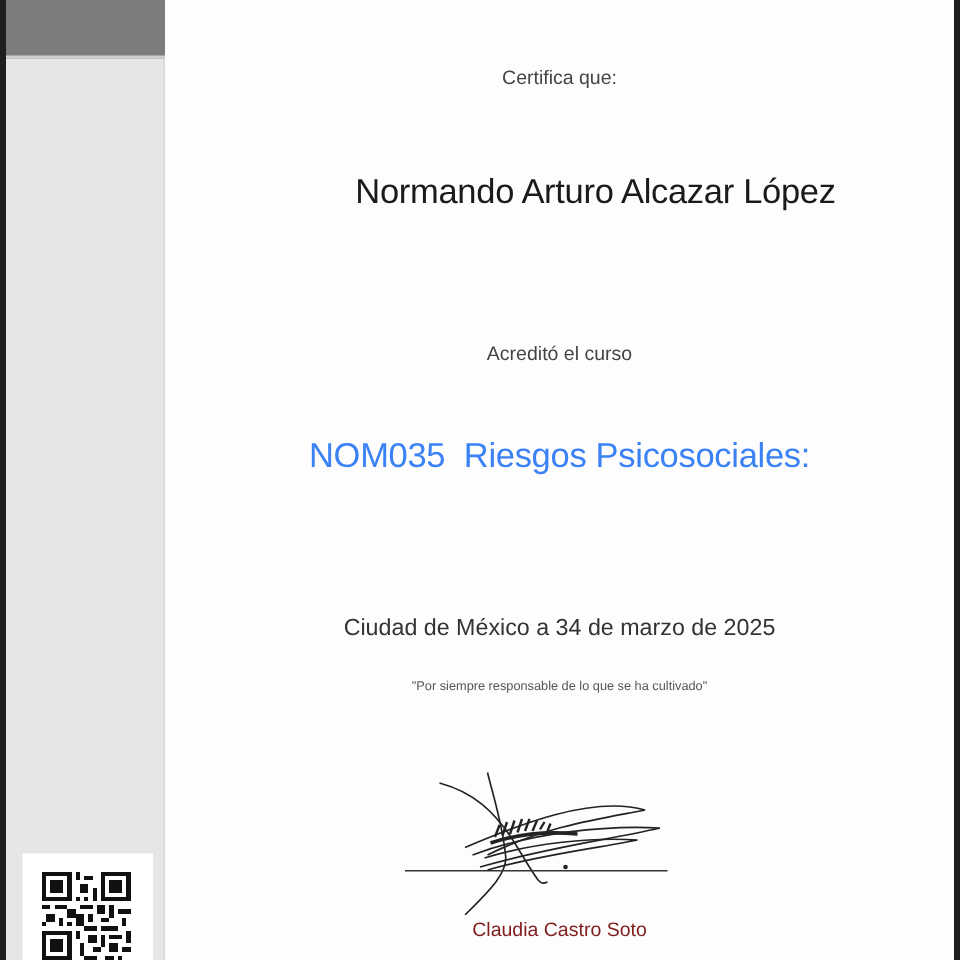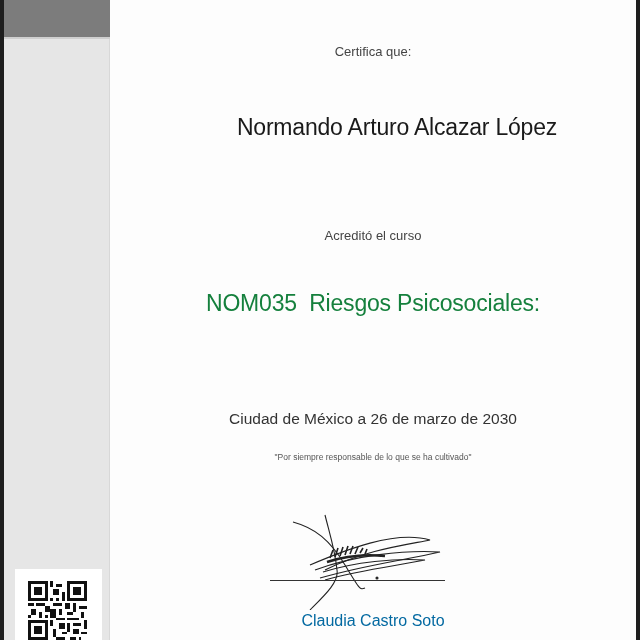--- a/index.html
+++ b/index.html
@@ -8,26 +8,26 @@
   .edge-right { position:absolute; left:636px; top:0; width:4px; height:640px; background:#1e1e1e; }
   .sidebar { position:absolute; left:4px; top:0; width:105px; height:640px; background:#e6e6e6; border-right:1px solid #d8d8d8; }
   .sidebar-top { position:absolute; left:4px; top:0; width:106px; height:37px; background:#7c7c7c; border-bottom:2px solid #cfcfcf; }
   .qr-card { position:absolute; left:15px; top:569px; width:87px; height:71px; background:#fff; }
   .qr { position:absolute; left:27px; top:581px; width:61px; height:59px; }
   .page { position:absolute; left:110px; top:0; width:526px; height:640px; background:#fdfdfd; }
   .t { position:absolute; left:110px; width:526px; text-align:center; white-space:nowrap; }
   .certifica { top:44px; font-size:13px; color:#444; }
   .name { top:114px; font-size:23px; color:#1a1a1a; letter-spacing:-0.2px;padding-left:24px; }
   .acredito { top:228px; font-size:13px; color:#444; }
-  .course { top:287px; font-size:23px; color:#15803d; line-height:32px; letter-spacing:-0.2px; }
+  .course { top:287px; font-size:23px; color:#3b82f6; line-height:32px; letter-spacing:-0.2px; }
   .date { top:410px; font-size:15.5px; color:#333; }
   .motto { top:452px; font-size:8.5px; color:#555; }
   .sig-line { position:absolute; left:270px; top:580px; width:175px; height:1px; background:#333; }
   .signature { position:absolute; left:285px; top:510px; width:160px; height:100px; }
-  .signer { top:612px; font-size:16px; color:#0369a1; }
+  .signer { top:612px; font-size:13px; color:#7f1d1d; }
 </style>
 </head>
 <body>
 
 <div class="edge-left"></div>
 <div class="sidebar"></div>
 <div class="sidebar-top"></div>
 <div class="qr-card"></div>
 <svg class="qr" viewBox="0 0 21 21" shape-rendering="crispEdges">
   <rect width="21" height="21" fill="#fff"></rect>
@@ -82,21 +82,21 @@
 
 <div class="page"></div>
 <div class="edge-right"></div>
 
 <div class="t certifica">Certifica que:</div>
 <div class="t name">Normando Arturo Alcazar López</div>
 <div class="t acredito">Acreditó el curso</div>
 <div class="t course">
   <div style="white-space:pre">NOM035  Riesgos Psicosociales:</div>
 </div>
-<div class="t date">Ciudad de México a 26 de marzo de 2030</div>
+<div class="t date">Ciudad de México a 34 de marzo de 2025</div>
 <div class="t motto">"Por siempre responsable de lo que se ha cultivado"</div>
 
 <svg class="signature" viewBox="0 0 160 100" fill="none" stroke="#222" stroke-width="1.1">
   <path d="M8 12 C30 18, 45 30, 60 55 S75 80, 80 78"></path>
   <path d="M40 5 C45 25, 50 40, 52 60 C54 72, 40 85, 25 100"></path>
   <path d="M25 55 C60 40, 110 20, 145 30 C120 35, 80 40, 40 60"></path>
   <path d="M30 60 C70 45, 120 40, 155 42 C120 50, 80 55, 35 68"></path>
   <path d="M38 62 C70 52, 110 48, 140 50 C110 56, 75 60, 40 70"></path>
   <path d="M45 48 L48 40 M50 47 L53 38 M55 46 L58 37 M60 45 L63 36 M65 44 L68 36 M70 44 L73 37 M75 43 L78 38 M80 44 L82 39" stroke-width="1.6"></path>
   <path d="M42 52 C60 46, 80 44, 100 46" stroke-width="2.5"></path>

